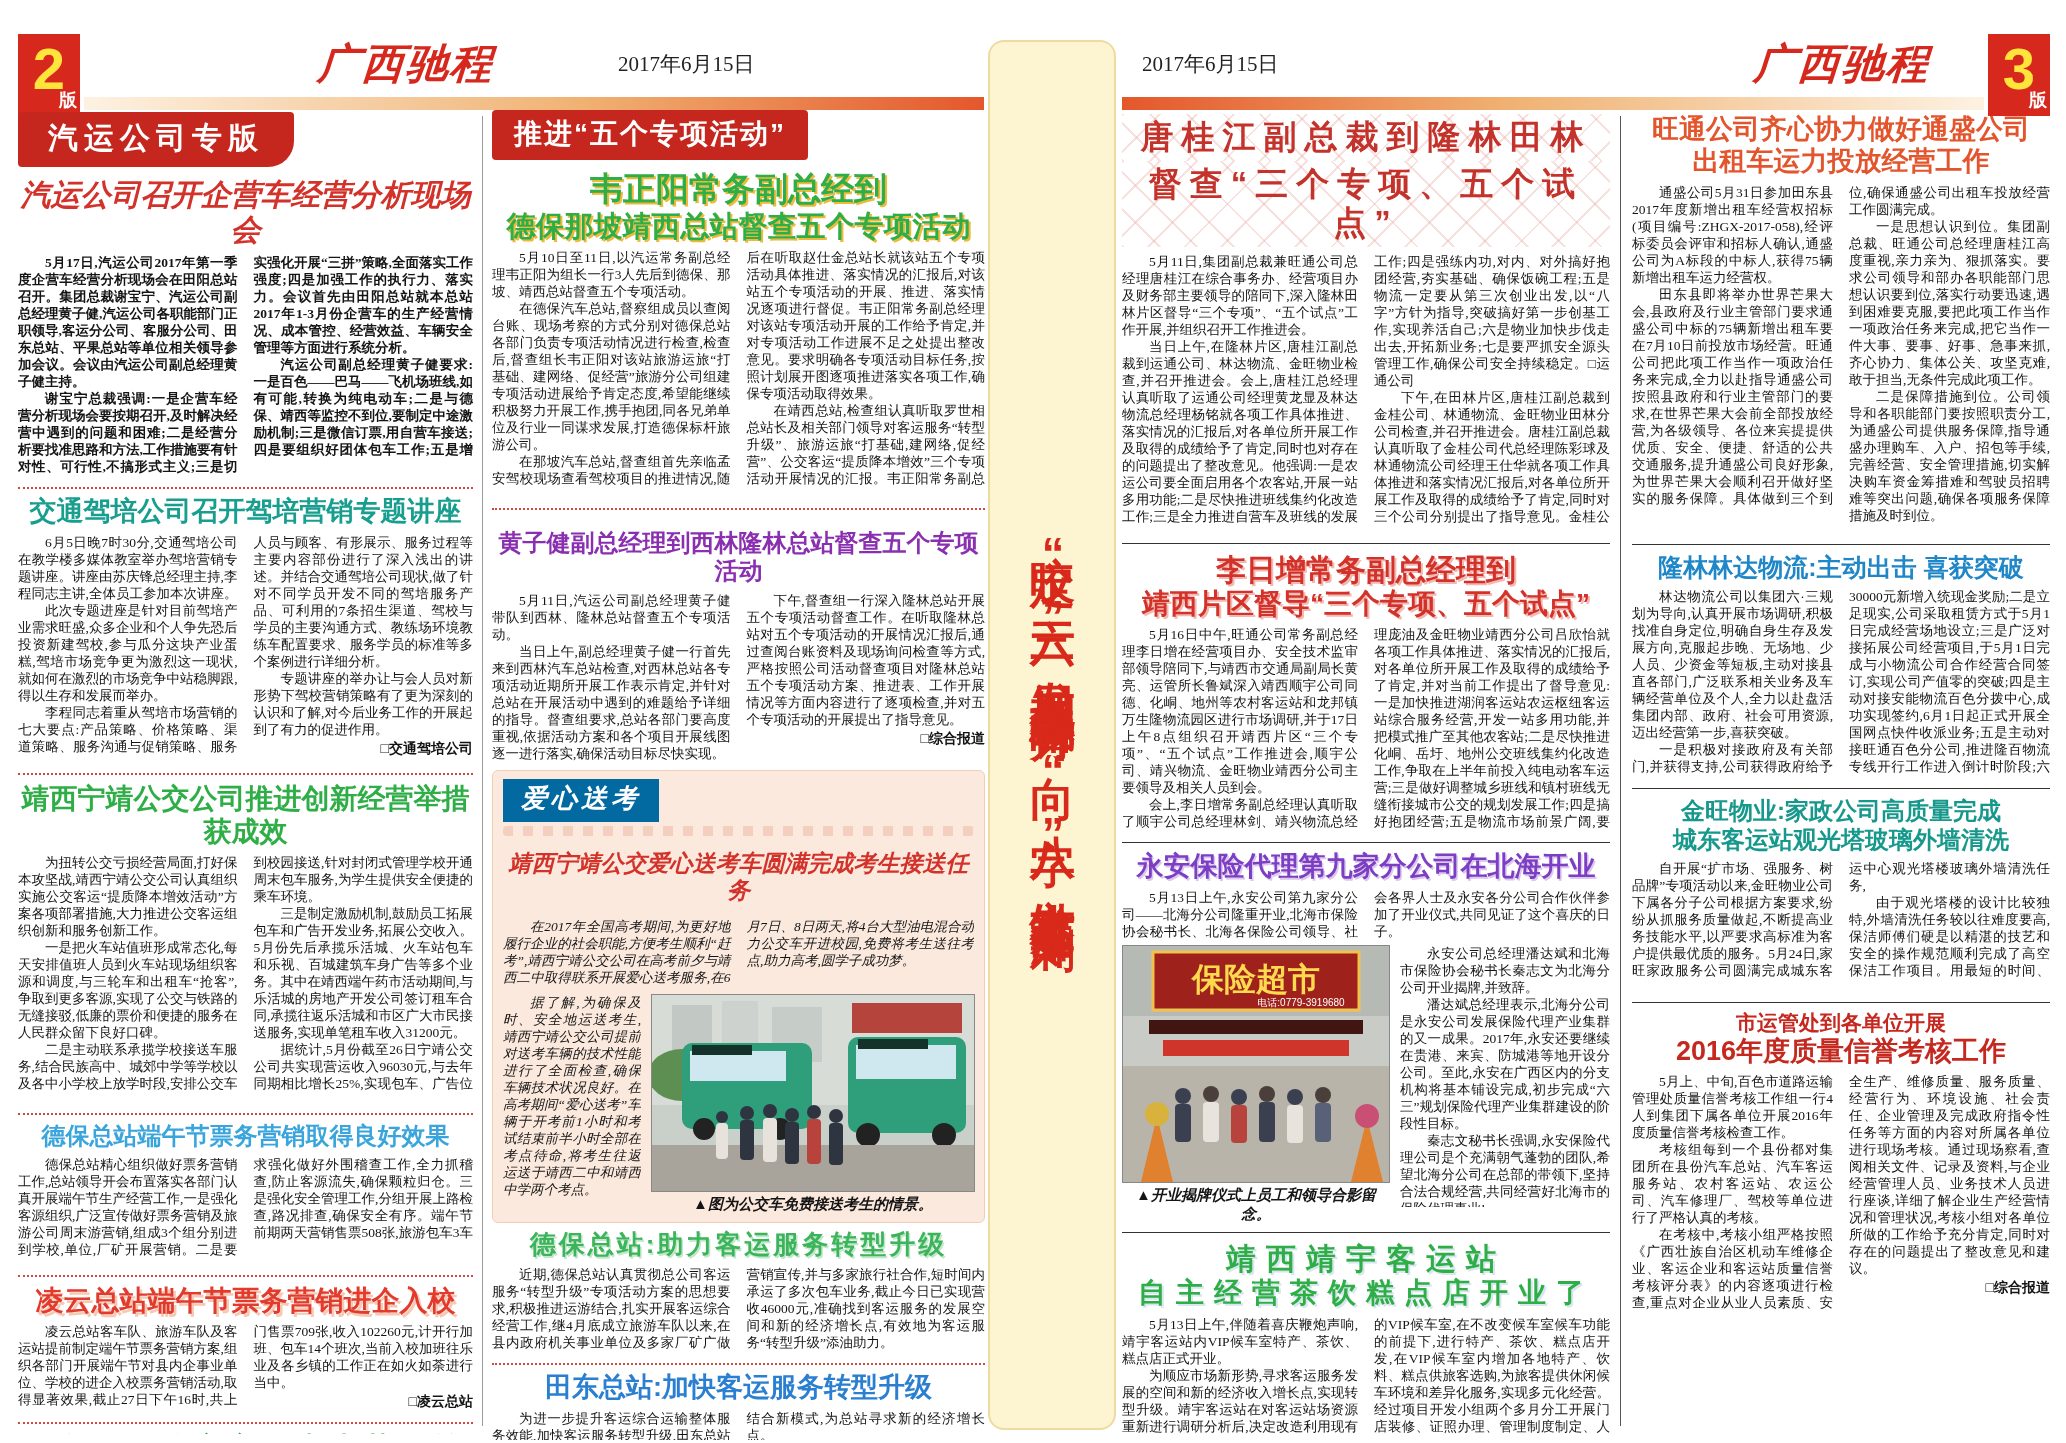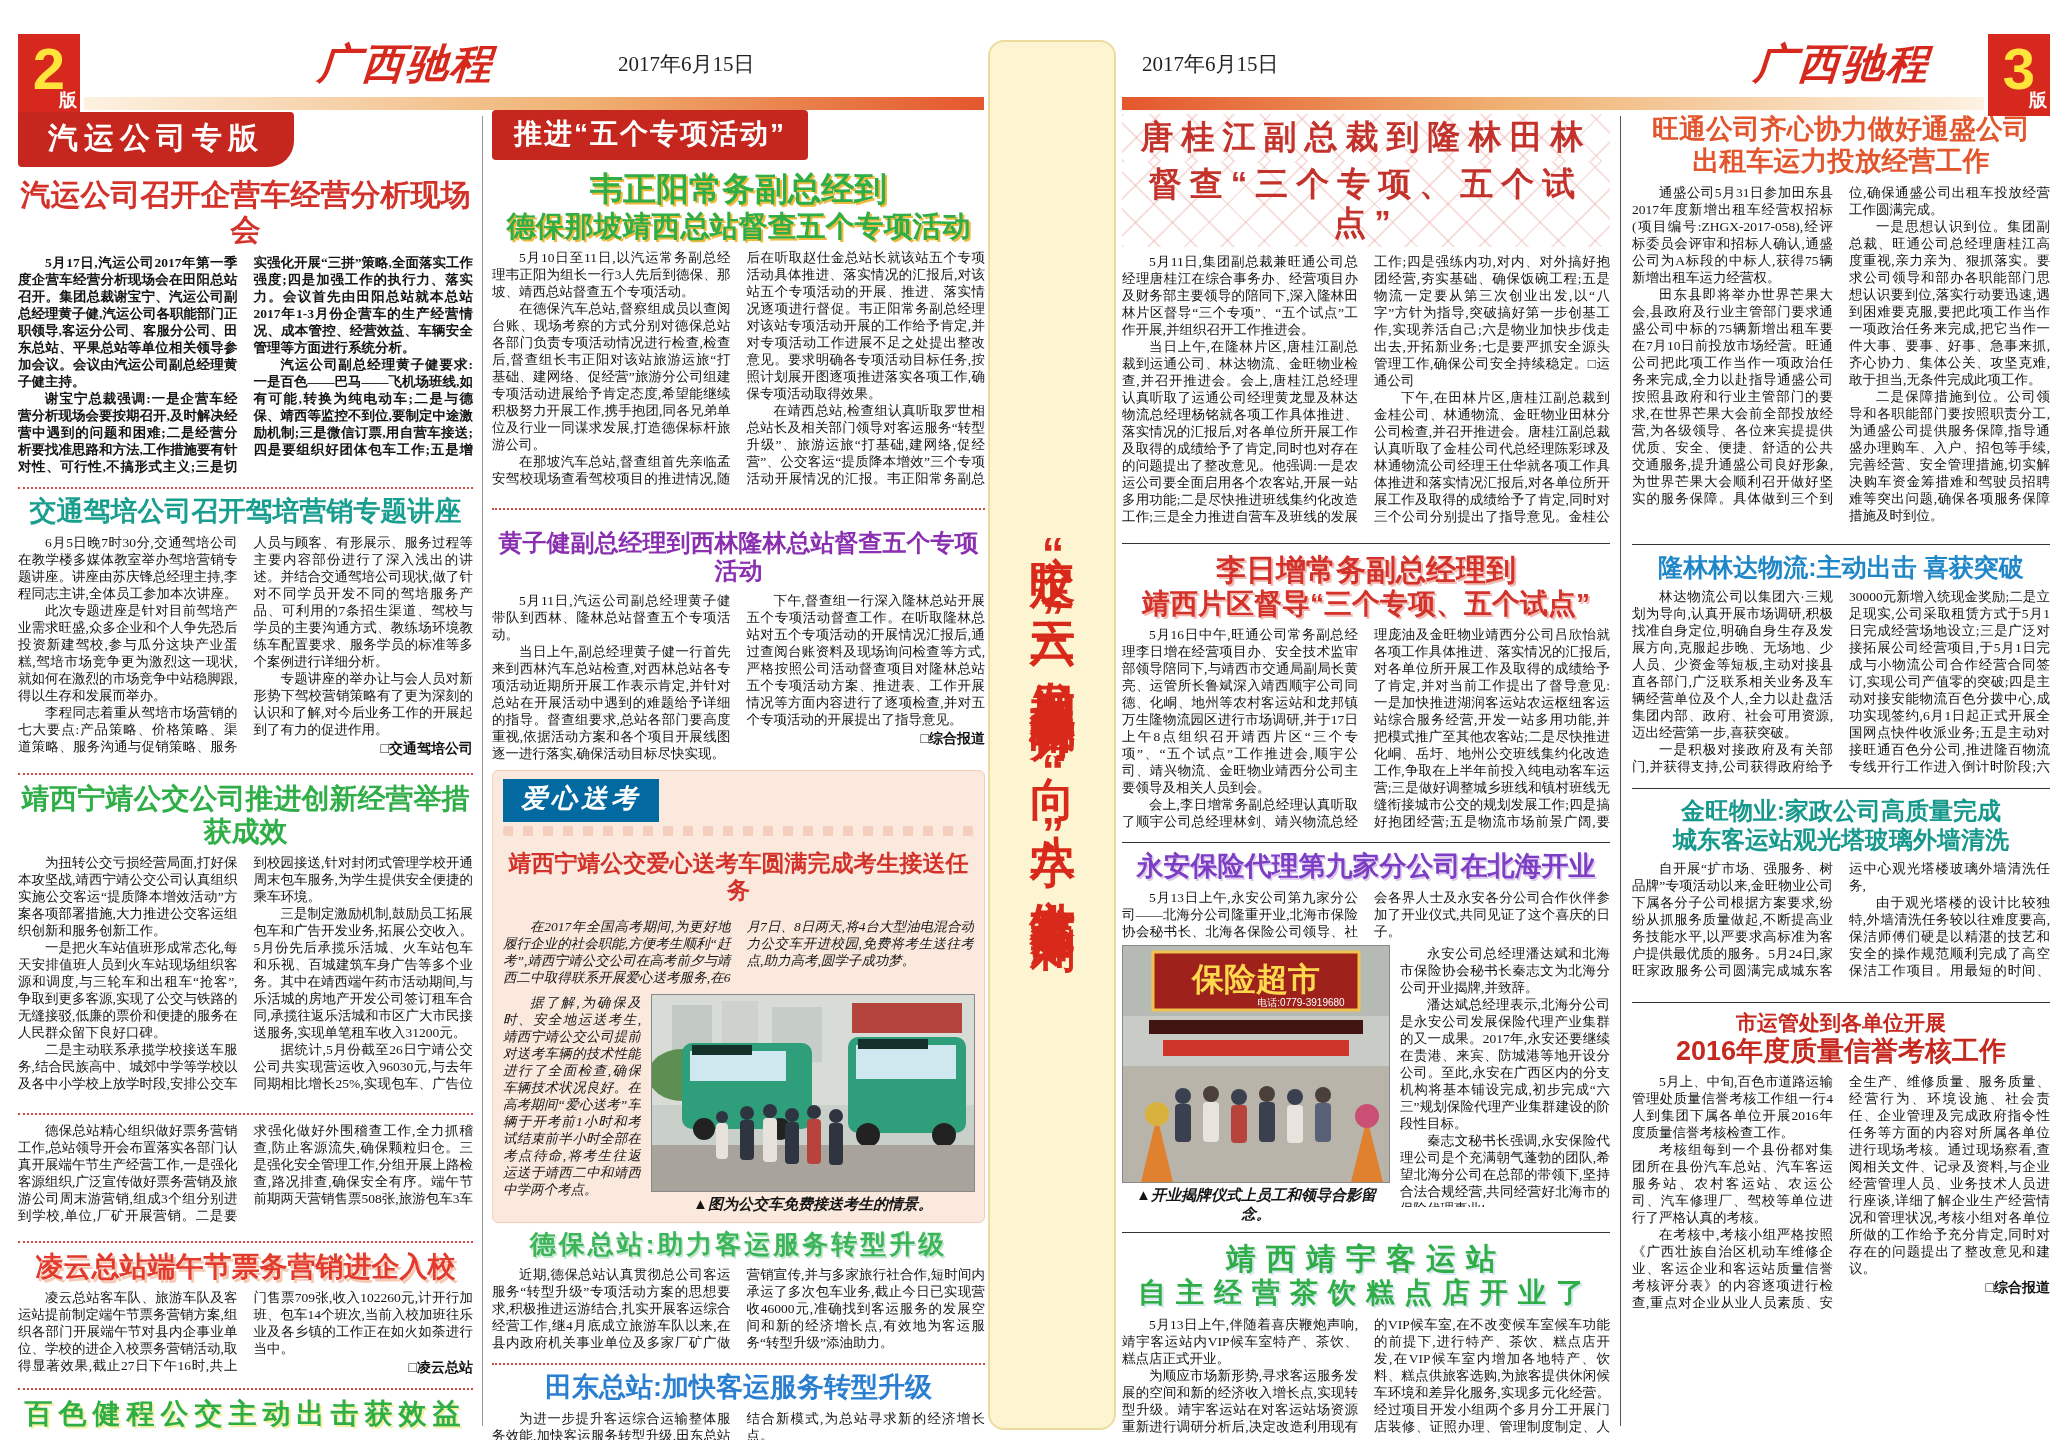--- a/index.html
+++ b/index.html
@@ -38,21 +38,21 @@
   .sectag2{border-radius:4px;letter-spacing:2px;padding:5px 22px 7px 22px;font-size:28px;}
   
   .art{margin-bottom:4px;}
   .hl{font-family:"Liberation Sans",sans-serif;font-weight:bold;text-align:center;line-height:1.18;margin:2px 0 6px 0;}
   .body{column-gap:16px;column-count:2;text-align:justify;font-size:13.5px;line-height:17px;overflow:hidden;}
   .body p.para{margin:0;text-indent:2em;}
   .byline{margin:2px 0 0 0;text-align:right;font:bold 14px "Liberation Sans",sans-serif;text-indent:0;}
   .dotsep{border-top:2px dotted #d0483e;margin:7px 0;}
   .solsep{border-top:1px solid #333;margin:8px 0;}
   
-  .c-red{color:#d3322a;} .c-teal{color:#179e8e;} .c-green{color:#2fae47;} .c-skyblue{color:#3aa5dc;}
+  .c-red{color:#d3322a;font-style:italic;} .c-teal{color:#179e8e;} .c-green{color:#2fae47;} .c-skyblue{color:#3aa5dc;}
   .c-red3d{color:#e23b2e;text-shadow:2.5px 2.5px 0 #f6c9b4;}
   .c-greendia{color:#2fae47;letter-spacing:6px;text-shadow:2px 2px 0 #f4f0a2;}
   .c-green3d{color:#2fae47;text-shadow:2px 2px 0 #f0b93c;}
   .c-purple{color:#8a2fb0;}
   .c-violet{color:#7c3fc4;text-shadow:1.5px 1.5px 0 #ddc7ee;}
   .c-bubble{color:#3cb45a;letter-spacing:3px;text-shadow:1.5px 1.5px 0 #c2e7cc;}
   .c-blue{color:#2b7fd0;}
   .c-dia{color:#c4332b;letter-spacing:8px;
      background-image:repeating-linear-gradient(45deg,rgba(228,148,140,.28) 0 2px,transparent 2px 26px),
                       repeating-linear-gradient(135deg,rgba(228,148,140,.28) 0 2px,transparent 2px 26px);}
@@ -135,20 +135,21 @@
     <section class="art">
       <h2 class="hl c-green" style="font-size:28px;">靖西宁靖公交公司推进创新经营举措获成效</h2>
       <div class="body" style="height:252px;">
         <div style="display:contents;"><p class="para">为扭转公交亏损经营局面,打好保本攻坚战,靖西宁靖公交公司认真组织实施公交客运“提质降本增效活动”方案各项部署措施,大力推进公交客运组织创新和服务创新工作。</p><p class="para">一是把火车站值班形成常态化,每天安排值班人员到火车站现场组织客源和调度,与三轮车和出租车“抢客”,争取到更多客源,实现了公交与铁路的无缝接驳,低廉的票价和便捷的服务在人民群众留下良好口碑。</p><p class="para">二是主动联系承揽学校接送车服务,结合民族高中、城郊中学等学校以及各中小学校上放学时段,安排公交车到校园接送,针对封闭式管理学校开通周末包车服务,为学生提供安全便捷的乘车环境。</p><p class="para">三是制定激励机制,鼓励员工拓展包车和广告开发业务,拓展公交收入。5月份先后承揽乐活城、火车站包车和乐视、百城建筑车身广告等多个业务。其中在靖西端午药市活动期间,与乐活城的房地产开发公司签订租车合同,承揽往返乐活城和市区广大市民接送服务,实现单笔租车收入31200元。</p><p class="para">据统计,5月份截至26日宁靖公交公司共实现营运收入96030元,与去年同期相比增长25%,实现包车、广告位出租收入66667元,与去年同期相比增长87%。</p></div>
         
       </div>
     </section>
     <div class="dotsep"></div>
 
     <section class="art">
+      <h2 class="hl c-skyblue" style="font-size:24px;">德保总站端午节票务营销取得良好效果</h2>
       <div class="body" style="height:112px;">
         <div style="display:contents;"><p class="para">德保总站精心组织做好票务营销工作,总站领导开会布置落实各部门认真开展端午节生产经营工作,一是强化客源组织,广泛宣传做好票务营销及旅游公司周末游营销,组成3个组分别进到学校,单位,厂矿开展营销。二是要求强化做好外围稽查工作,全力抓稽查,防止客源流失,确保颗粒归仓。三是强化安全管理工作,分组开展上路检查,路况排查,确保安全有序。端午节前期两天营销售票508张,旅游包车3车次,以上营收近6万元,活动取得良好成效。</p></div>
         
       </div>
     </section>
     <div class="dotsep"></div>
 
     <section class="art">
       <h2 class="hl c-red3d" style="font-size:28px;">凌云总站端午节票务营销进企入校</h2>
       <div class="body" style="height:92px;">

